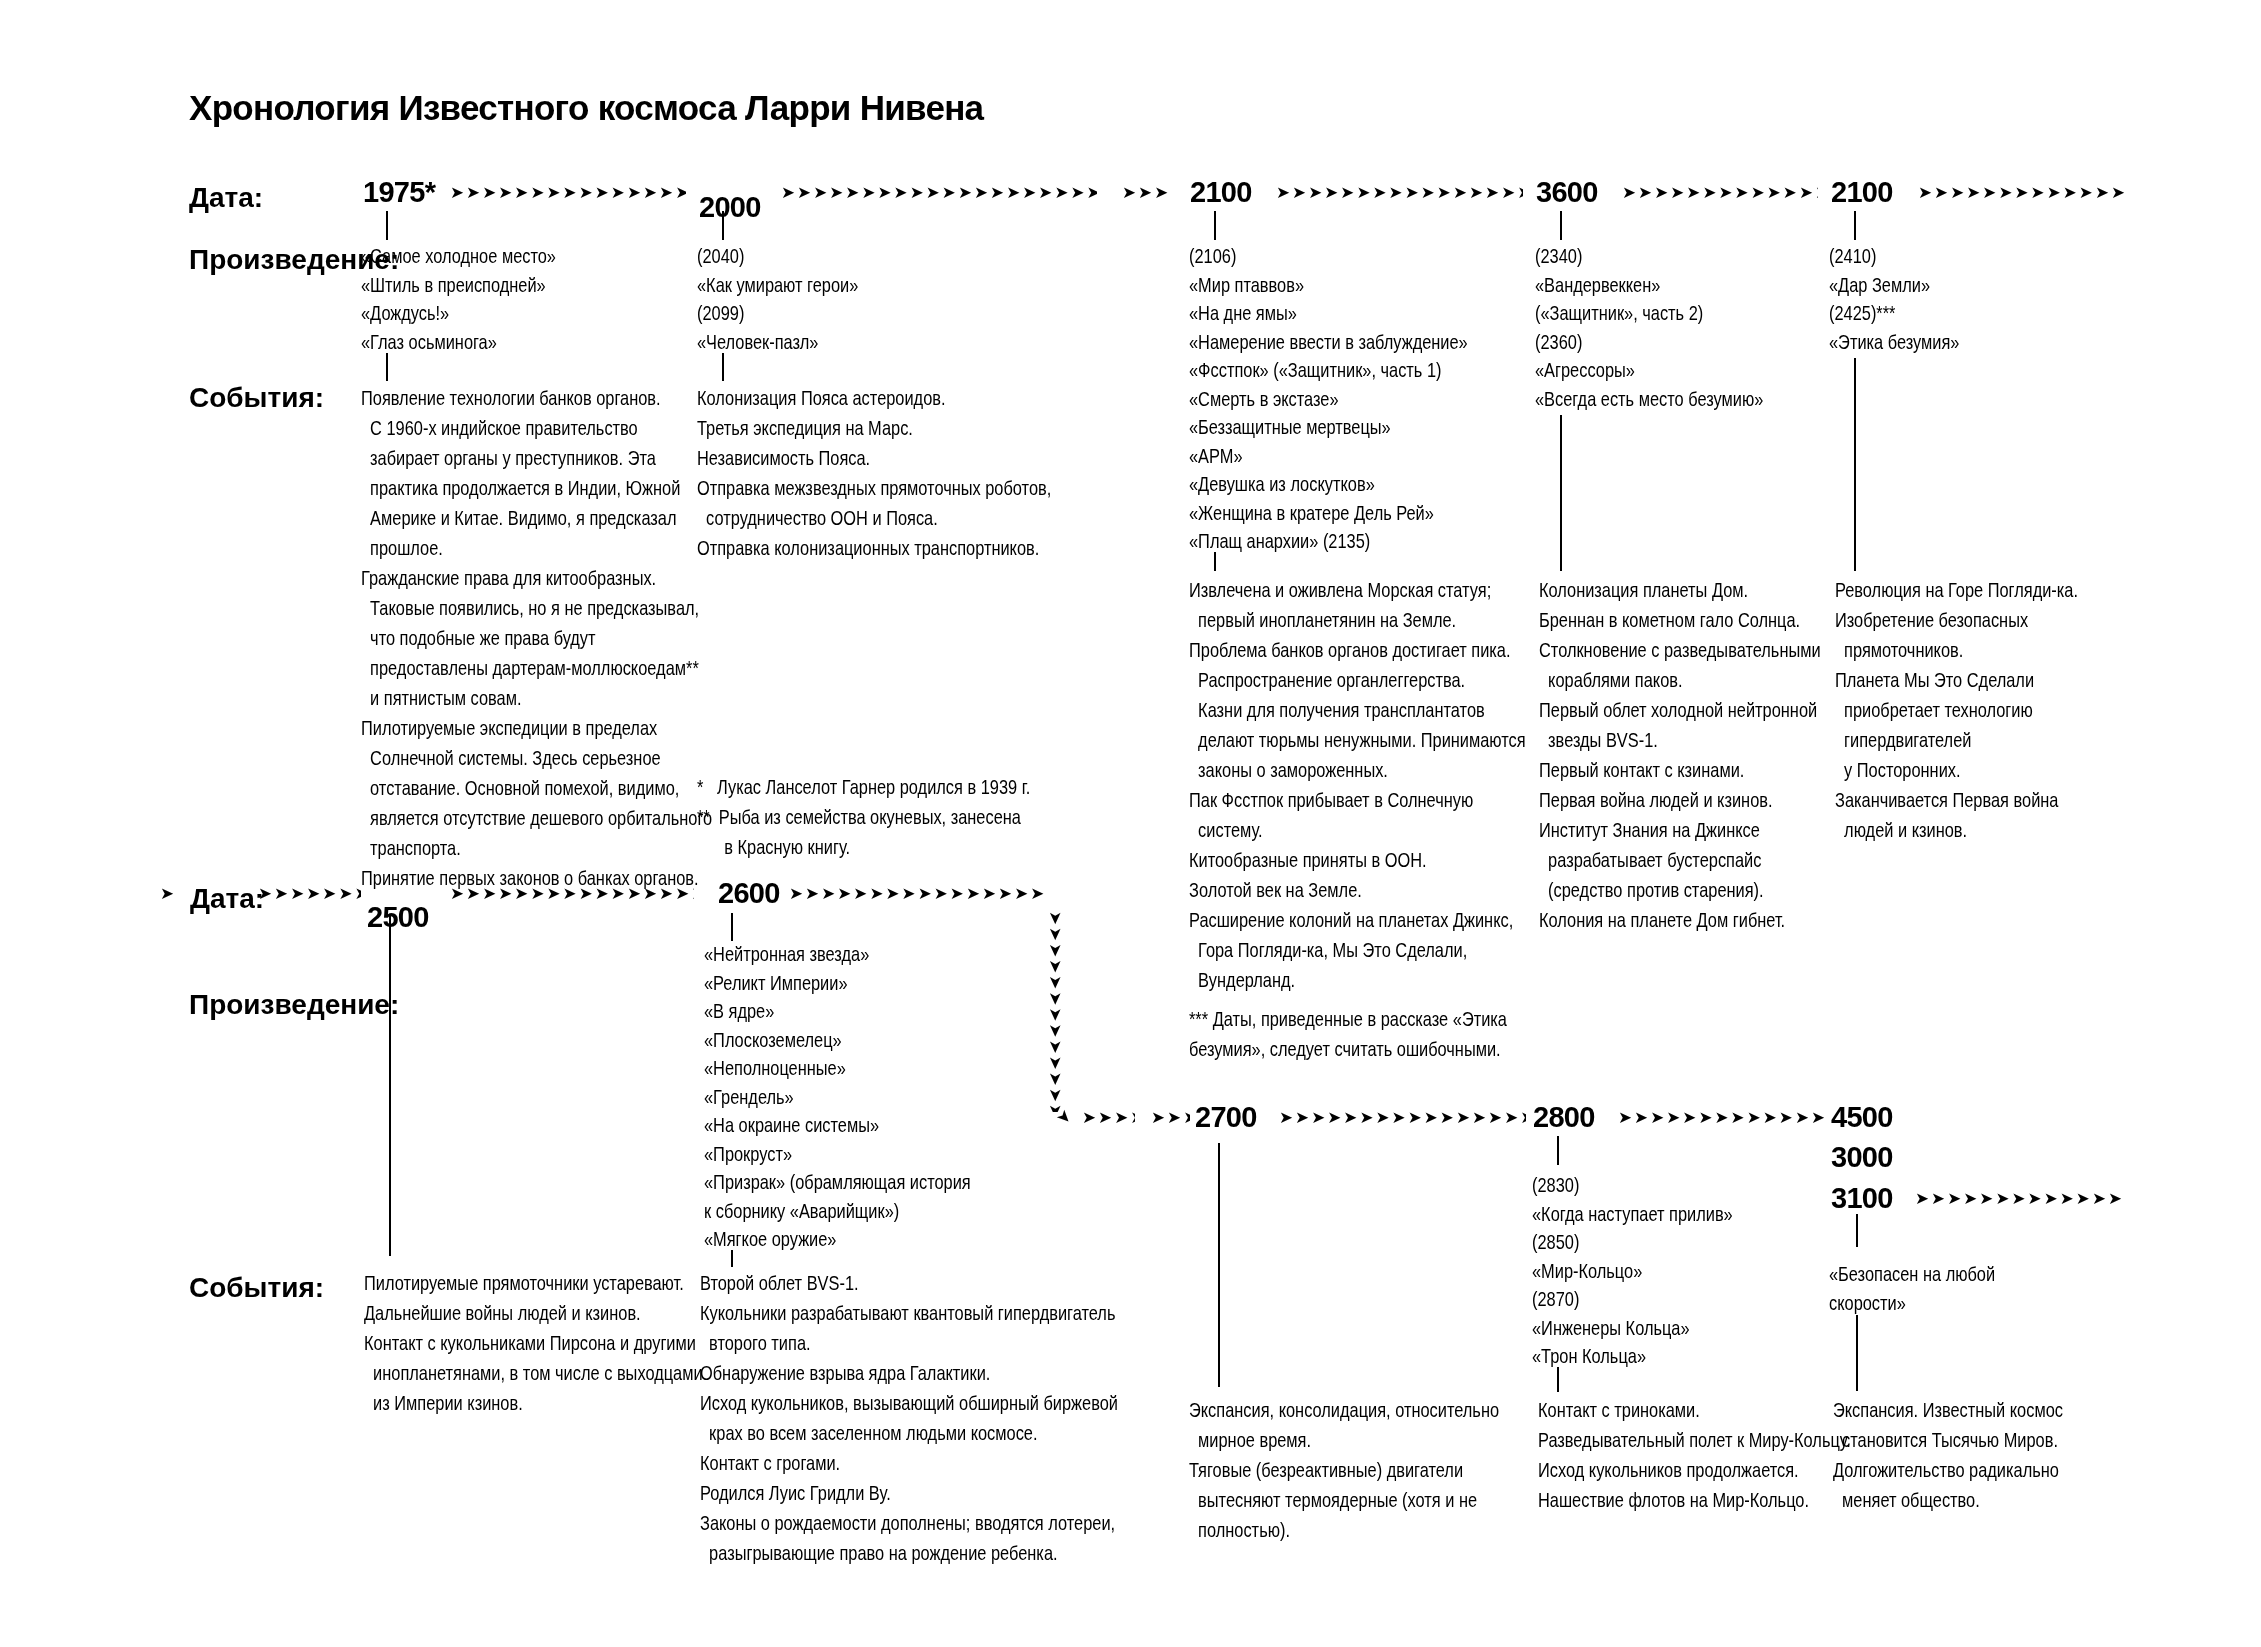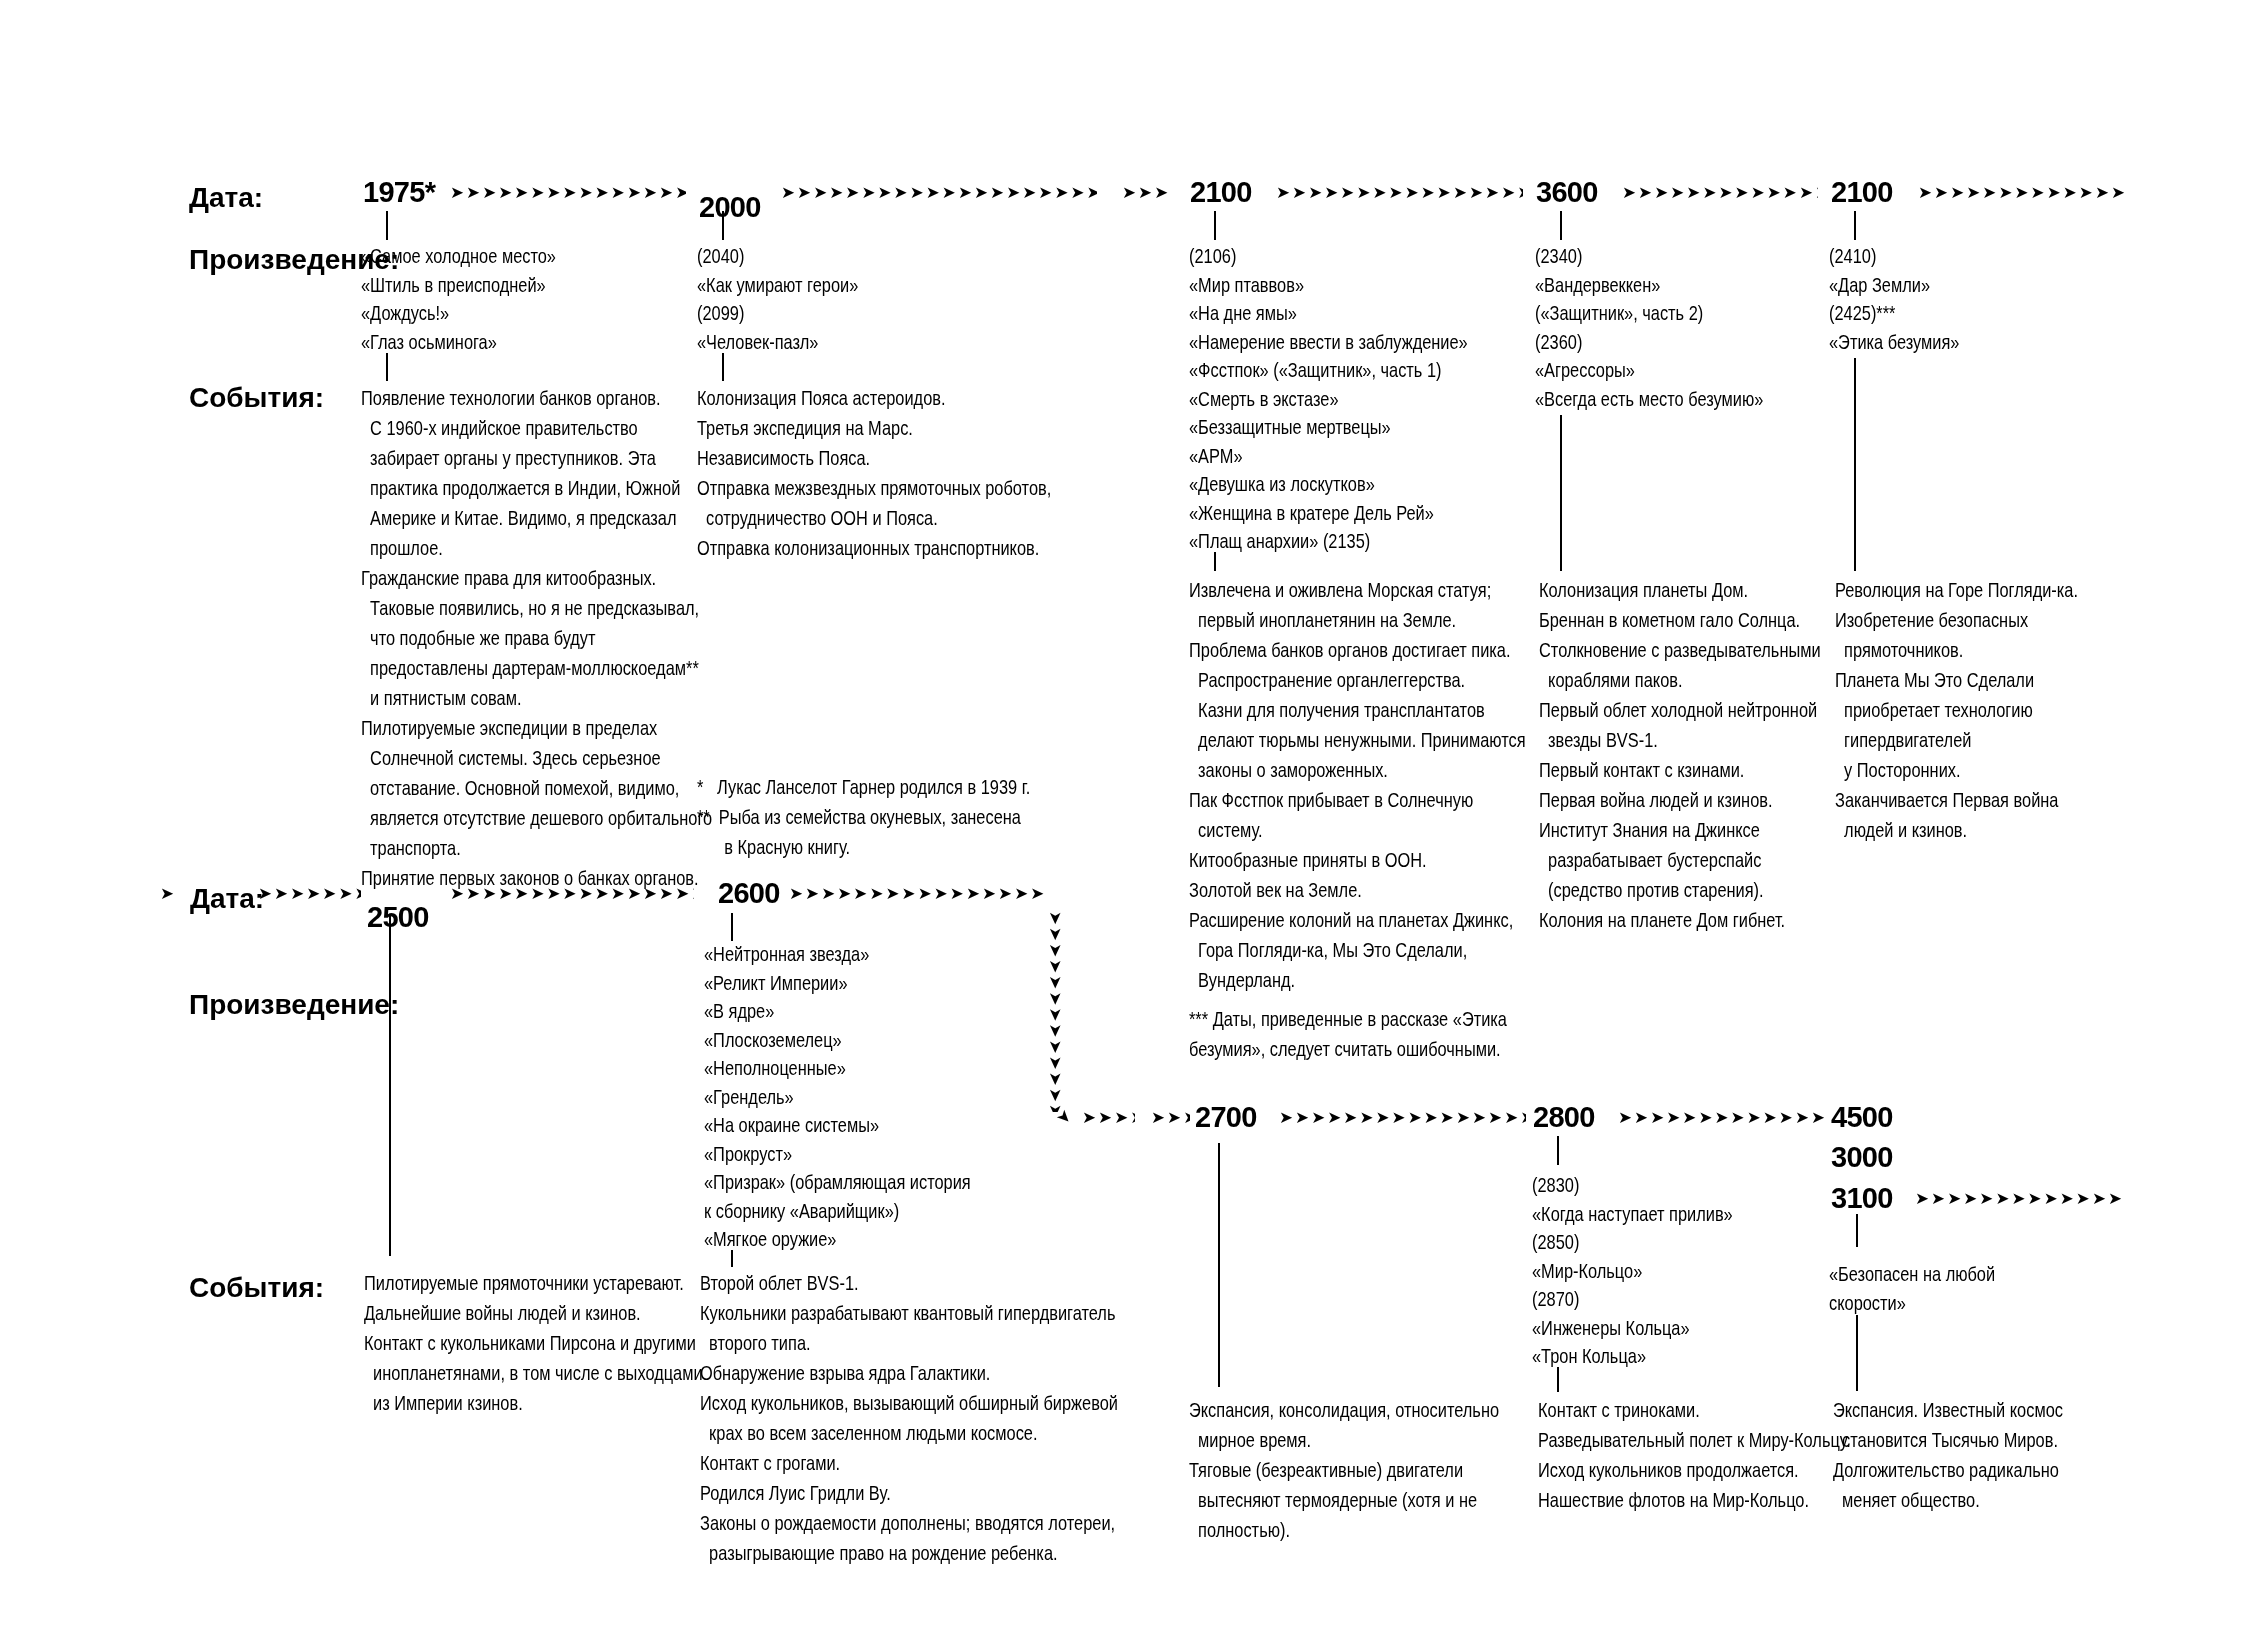--- a/index.html
+++ b/index.html
@@ -15,20 +15,21 @@
   .tblock{position:absolute;font-size:21px;line-height:30px;white-space:pre;
           transform:scaleX(0.78);transform-origin:left top;}
   .works{line-height:28.5px;}
   .vline{position:absolute;width:2.1px;background:#000;}
 </style>
 </head>
 <body>
 
 <div class="canvas">
 
+  <div class="title">Хронология Известного космоса Ларри Нивена</div>
 
   <div class="rowlabel" style="left:189px;top:182px;">Дата:</div>
   <div class="rowlabel" style="left:189px;top:244px;">Произведение:</div>
   <div class="rowlabel" style="left:189px;top:382px;">События:</div>
 
   <div class="year" style="left:363px;top:175px;">1975*</div>
   <div class="arrows" style="left:450px;top:175px;width:236px;">➤➤➤➤➤➤➤➤➤➤➤➤➤➤➤➤➤➤➤➤➤➤➤➤➤➤➤➤➤➤➤➤➤➤➤➤➤➤➤➤</div>
   <div class="year" style="left:699px;top:190px;">2000</div>
   <div class="arrows" style="left:781px;top:175px;width:316px;">➤➤➤➤➤➤➤➤➤➤➤➤➤➤➤➤➤➤➤➤➤➤➤➤➤➤➤➤➤➤➤➤➤➤➤➤➤➤➤➤</div>
   <div class="arrows" style="left:1122px;top:175px;width:50px;">➤➤➤➤➤➤➤➤➤➤➤➤➤➤➤➤➤➤➤➤➤➤➤➤➤➤➤➤➤➤➤➤➤➤➤➤➤➤➤➤</div>

